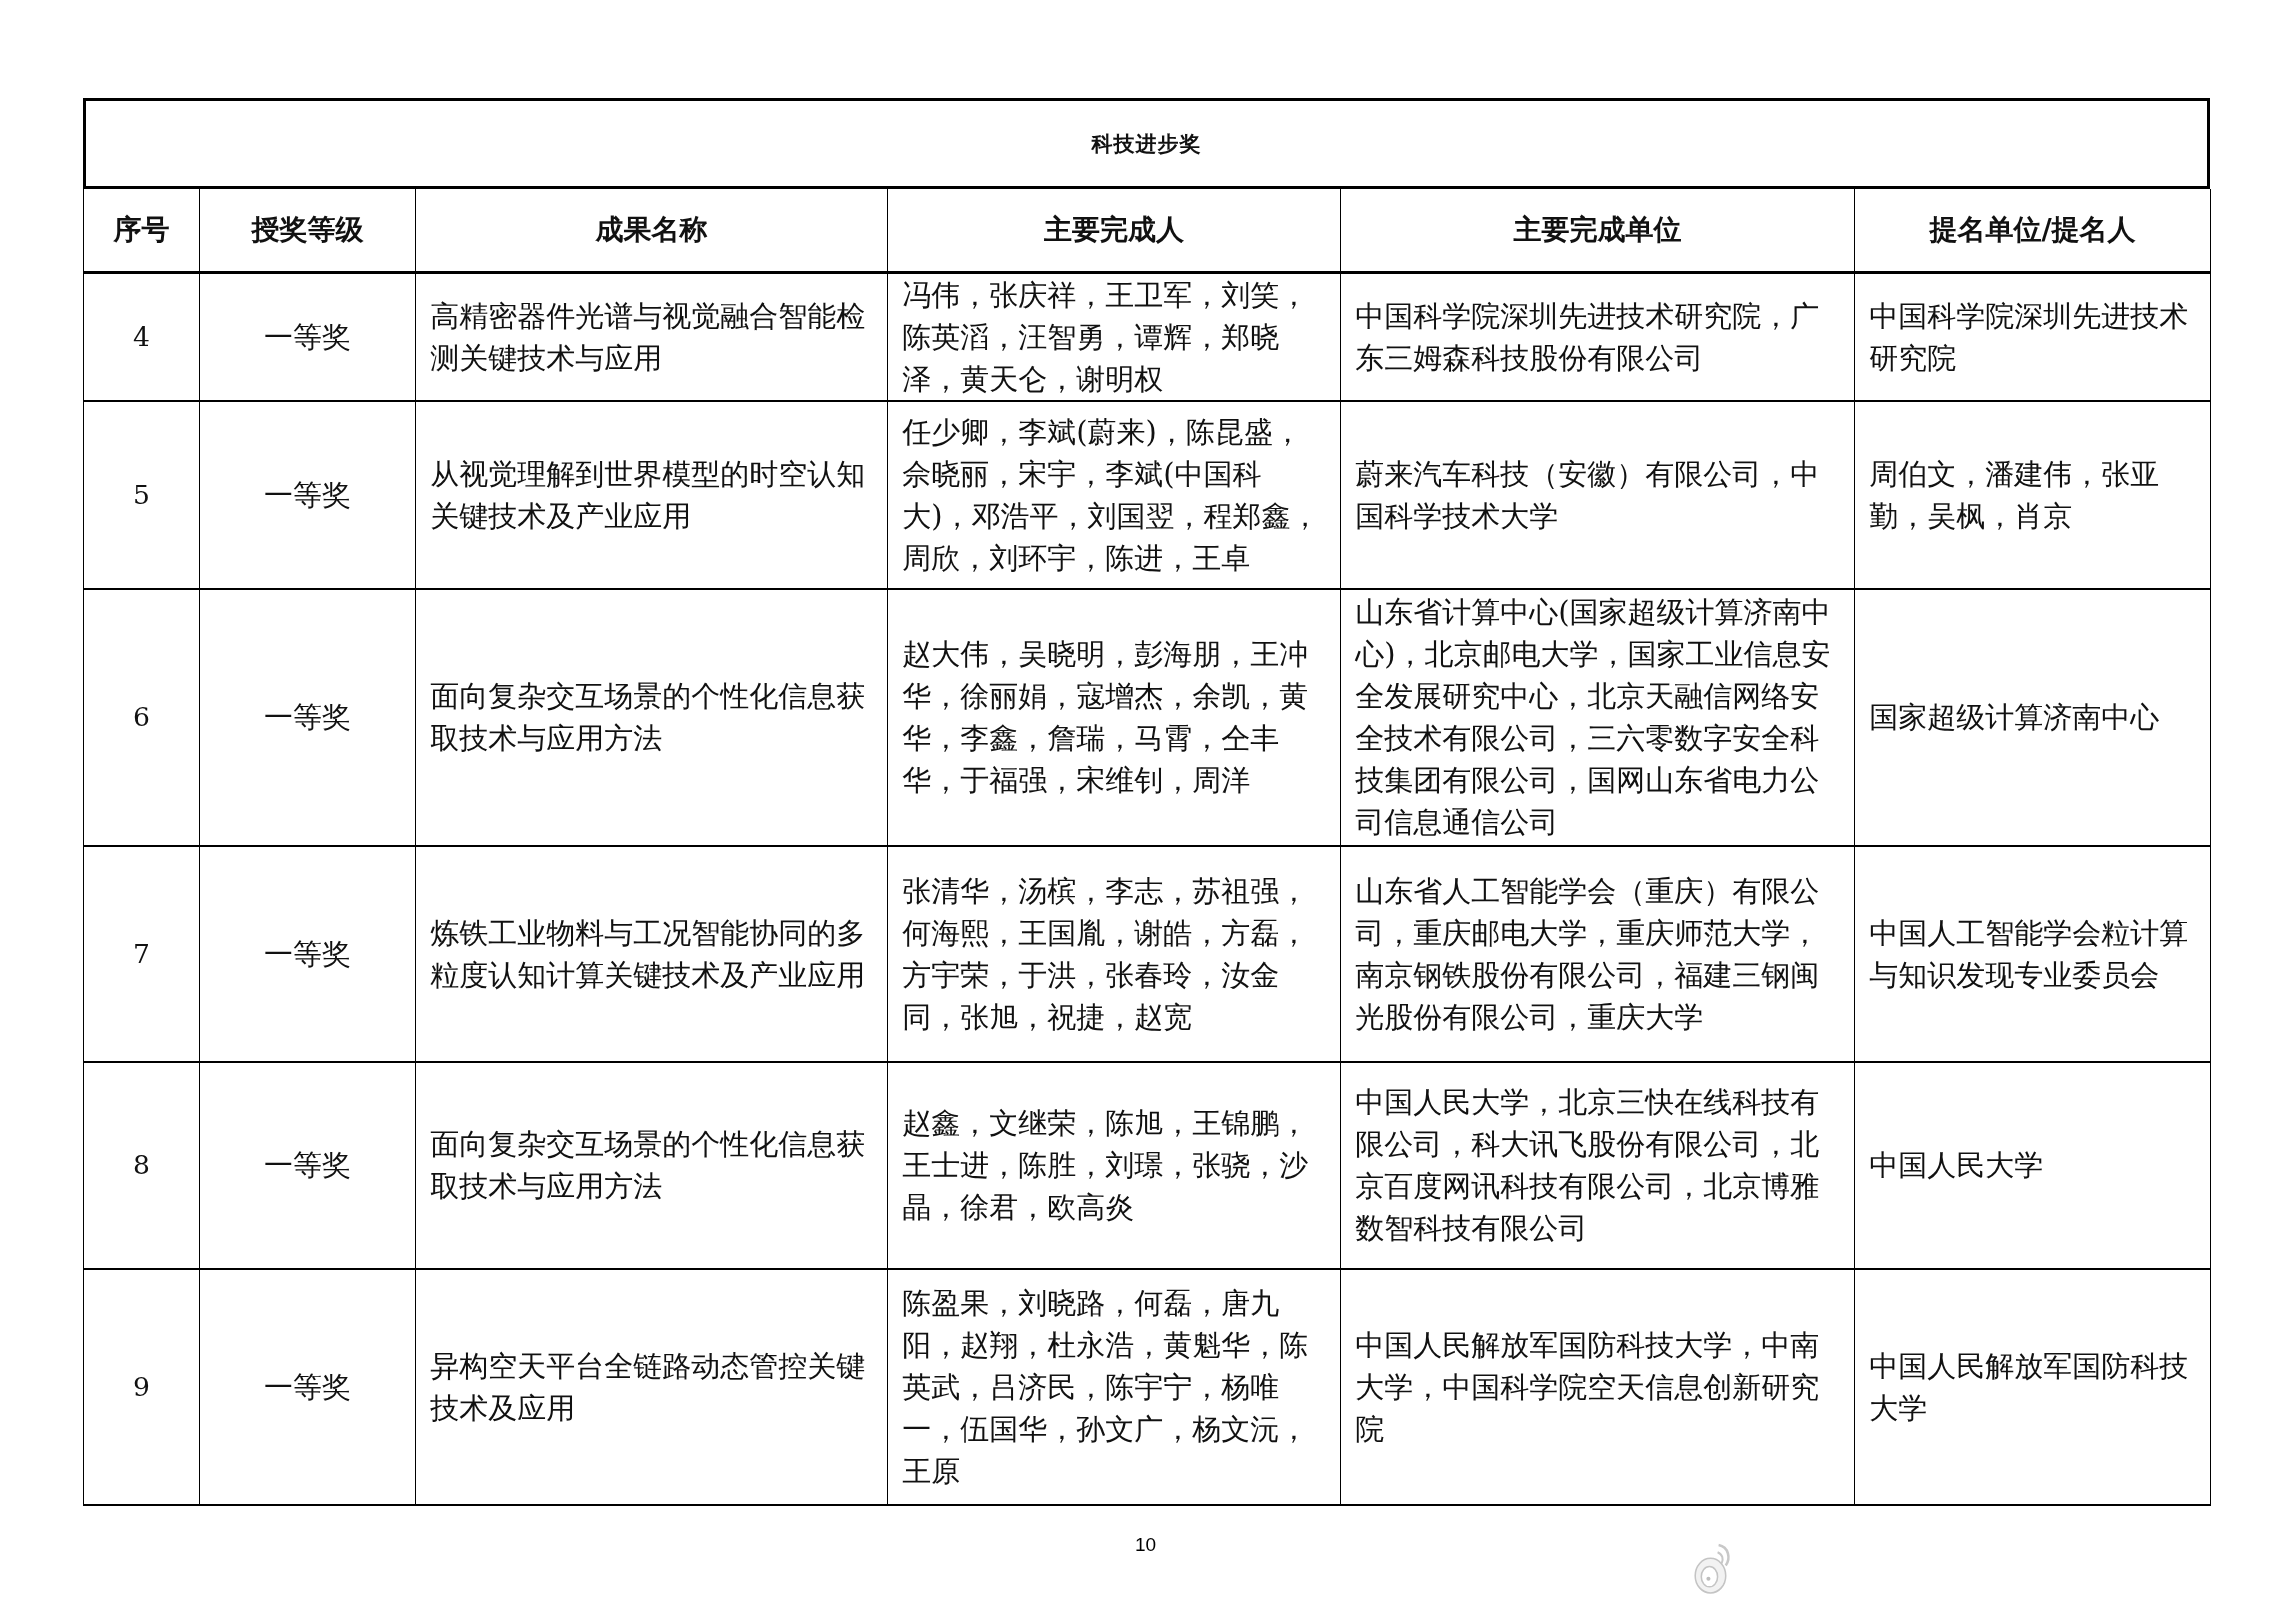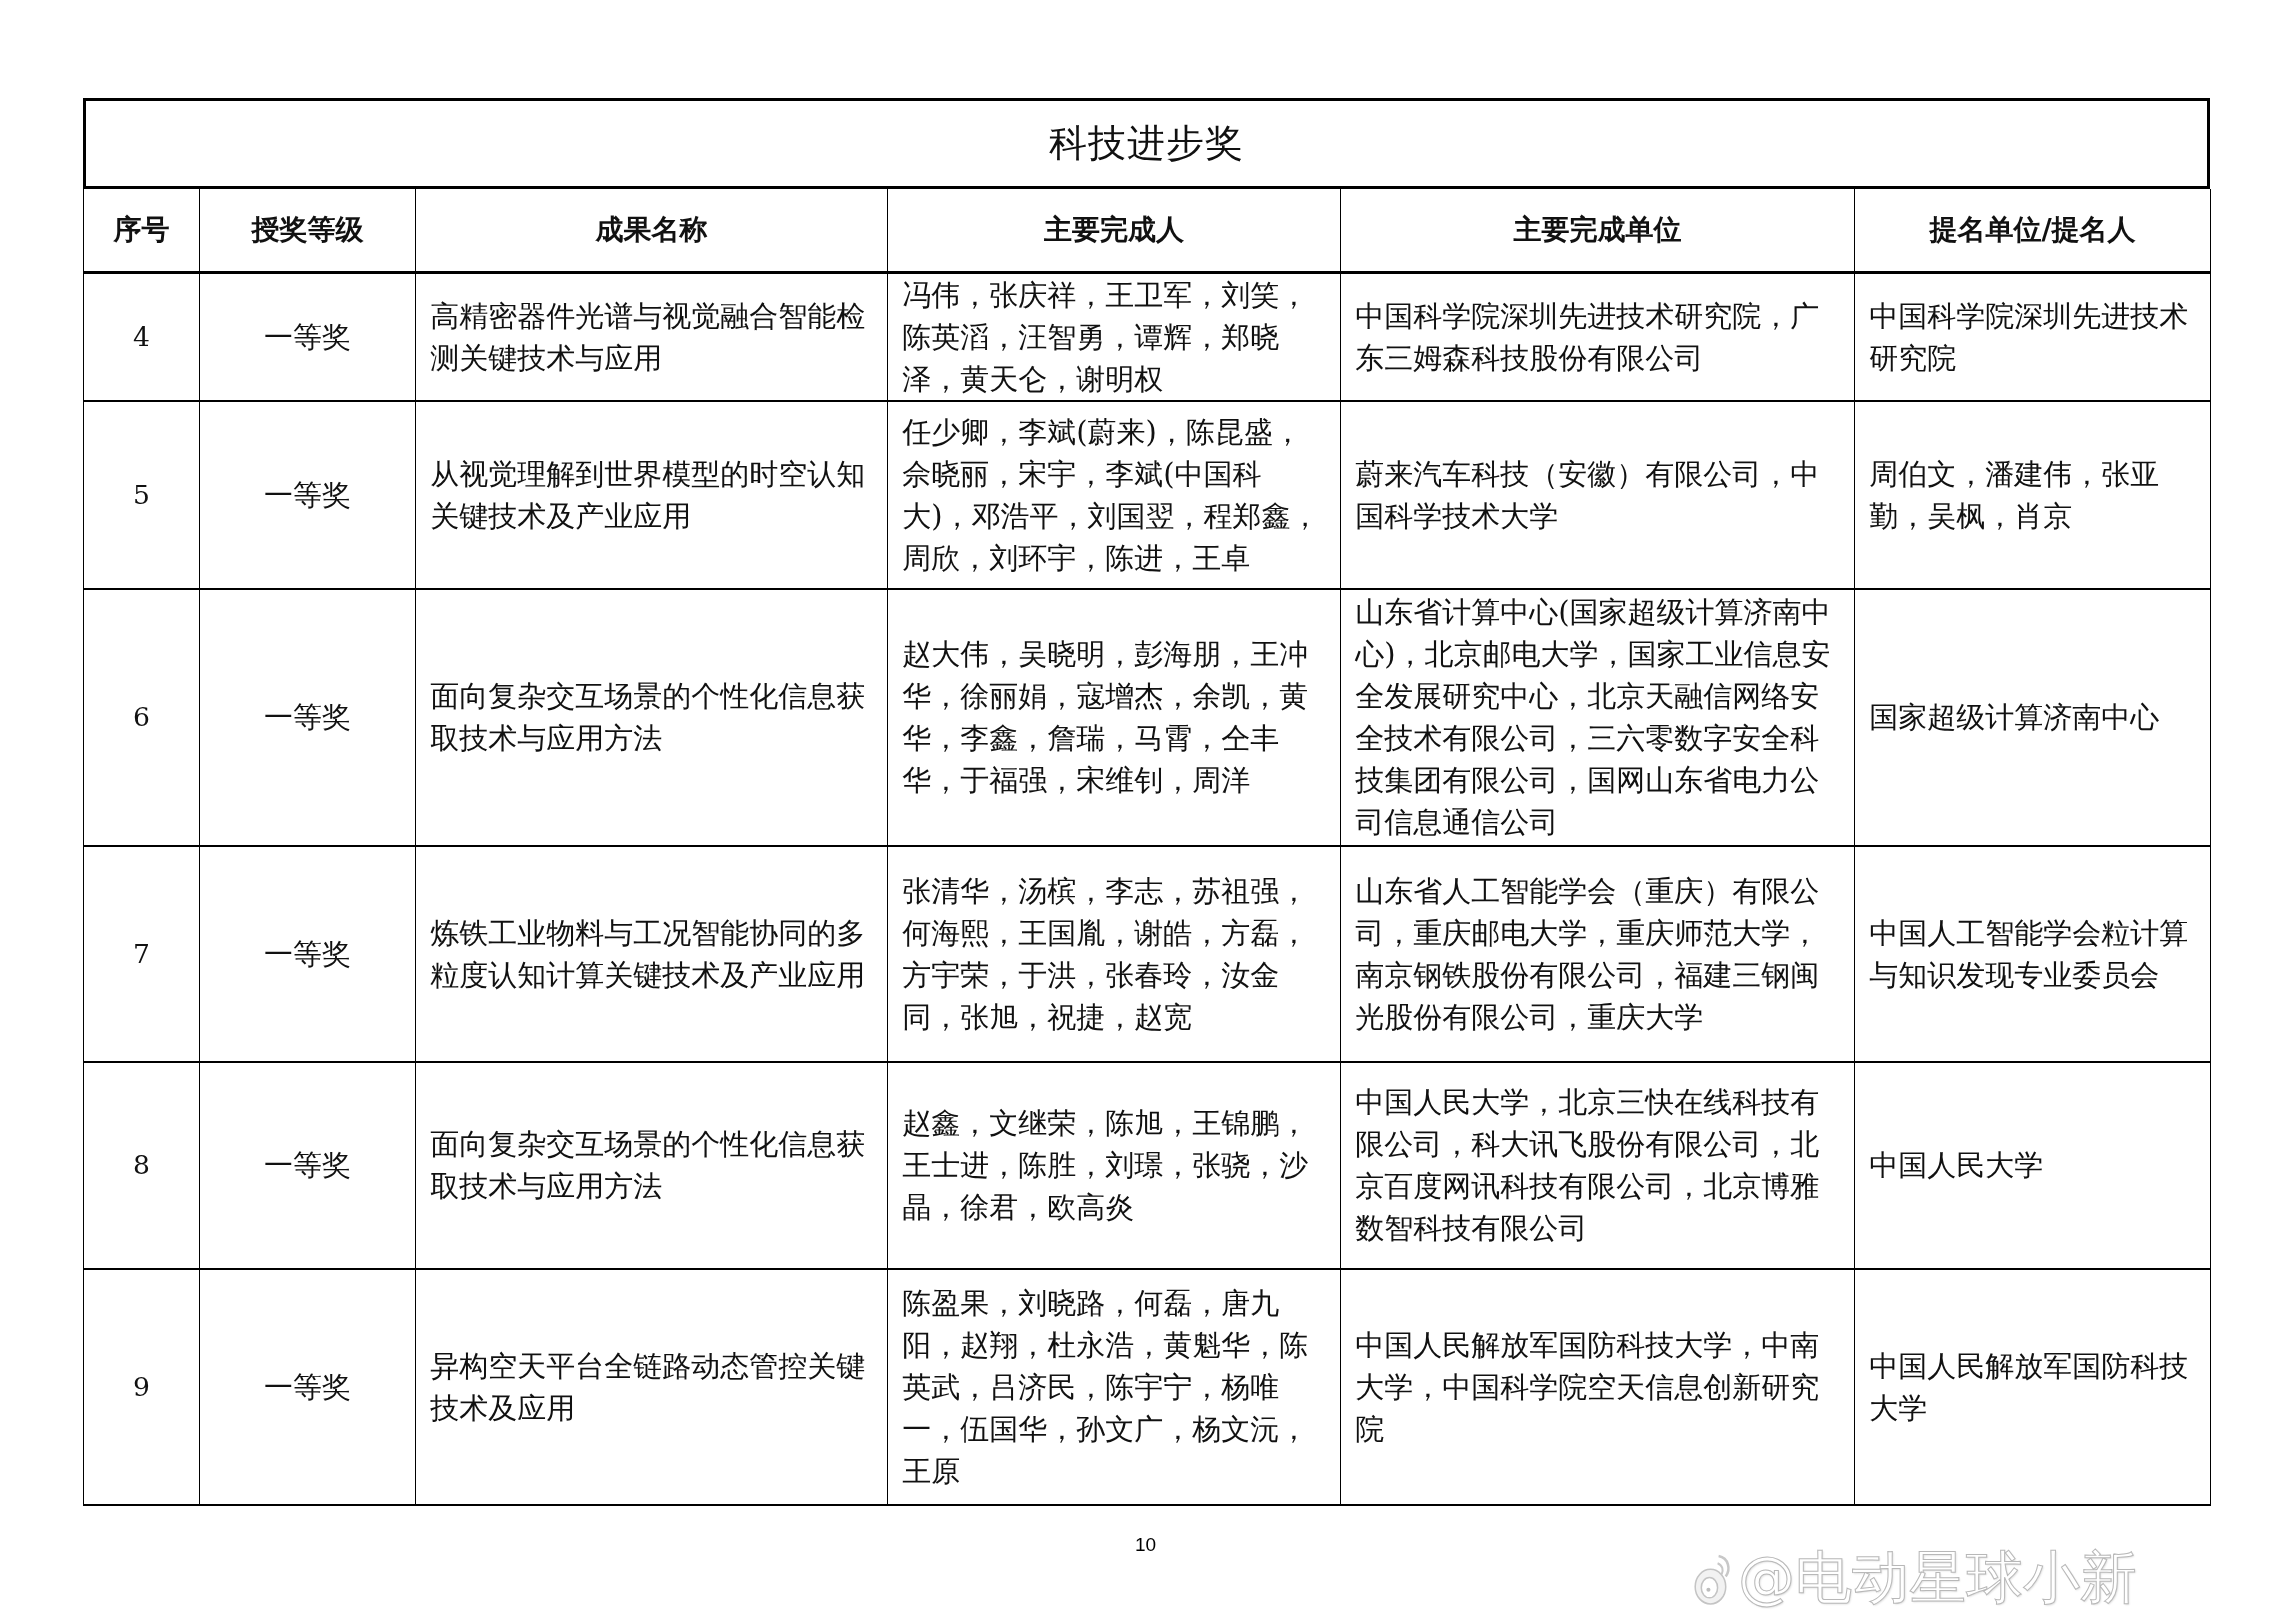--- a/index.html
+++ b/index.html
@@ -23,22 +23,22 @@
     }
     .title-box {
       width: 2127px;
       height: 91px;
       border: 3.1px solid #000;
       box-sizing: border-box;
       display: flex;
       align-items: center;
       justify-content: center;
       font-family: "DejaVu Sans", "Liberation Sans", sans-serif;
-      font-weight: normal;
-      font-size: 38px;
+      font-weight: bold;
+      font-size: 21px;
       letter-spacing: 1px;
     }
     table.awards {
       width: 2127px;
       border-collapse: collapse;
       table-layout: fixed;
       border-left: 1.5px solid #000;
       border-right: 1.5px solid #000;
     }
     table.awards th, table.awards td {
@@ -179,15 +179,14 @@
 <div class="page-number">10</div>
 
 <div class="watermark">
   <svg class="weibo-icon" viewBox="0 0 80 110">
     <ellipse cx="36" cy="70" rx="30" ry="34" fill="#f2f2f2" stroke="#c4c4c4" stroke-width="3"></ellipse>
     <ellipse cx="34" cy="72" rx="16" ry="20" fill="#ffffff" stroke="#c4c4c4" stroke-width="3"></ellipse>
     <circle cx="32" cy="76" r="4" fill="#bdbdbd"></circle>
     <path d="M52 10 C72 14 76 36 66 50" fill="none" stroke="#c8c8c8" stroke-width="5"></path>
     <path d="M50 24 C60 28 62 38 58 46" fill="none" stroke="#c8c8c8" stroke-width="4"></path>
   </svg>
-  <span>@电动星球小新</span>
 </div>
 
 
 </body></html>

